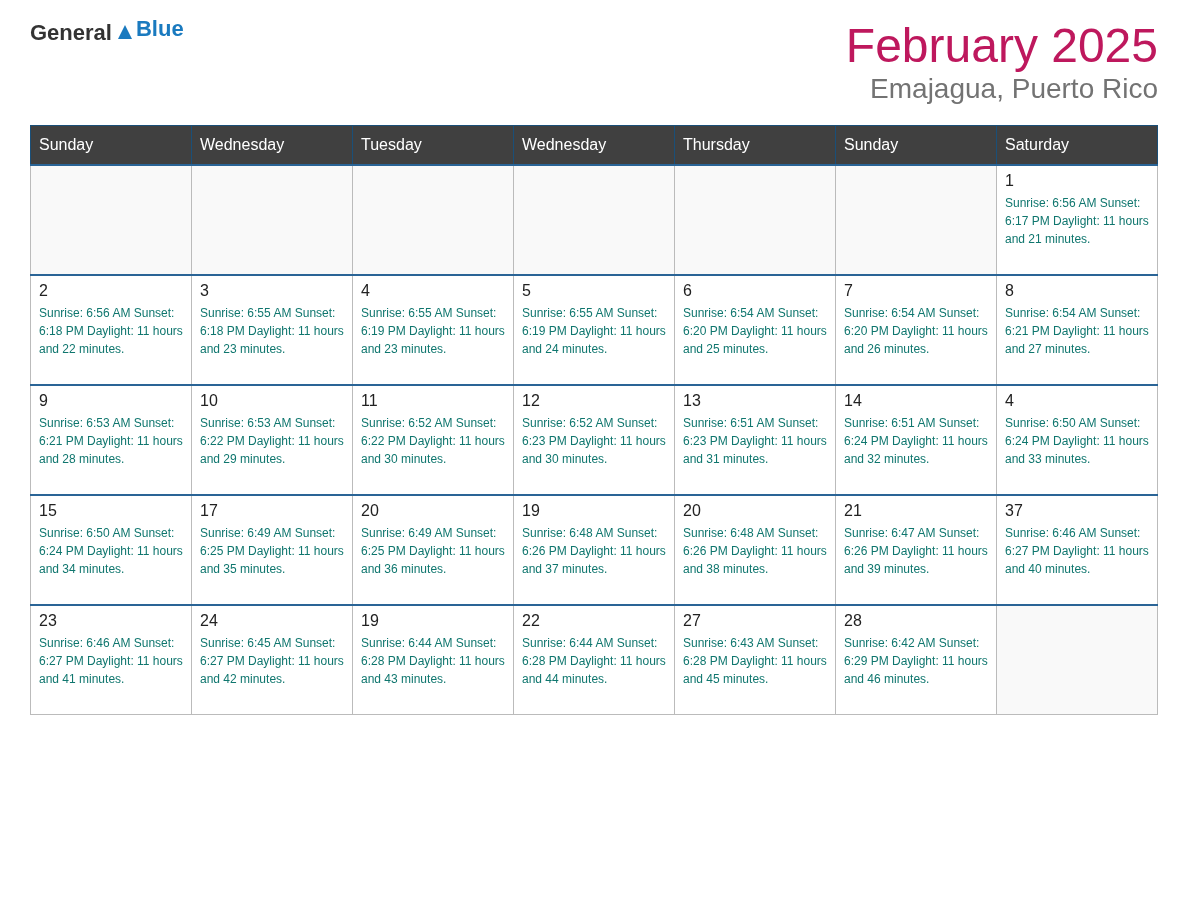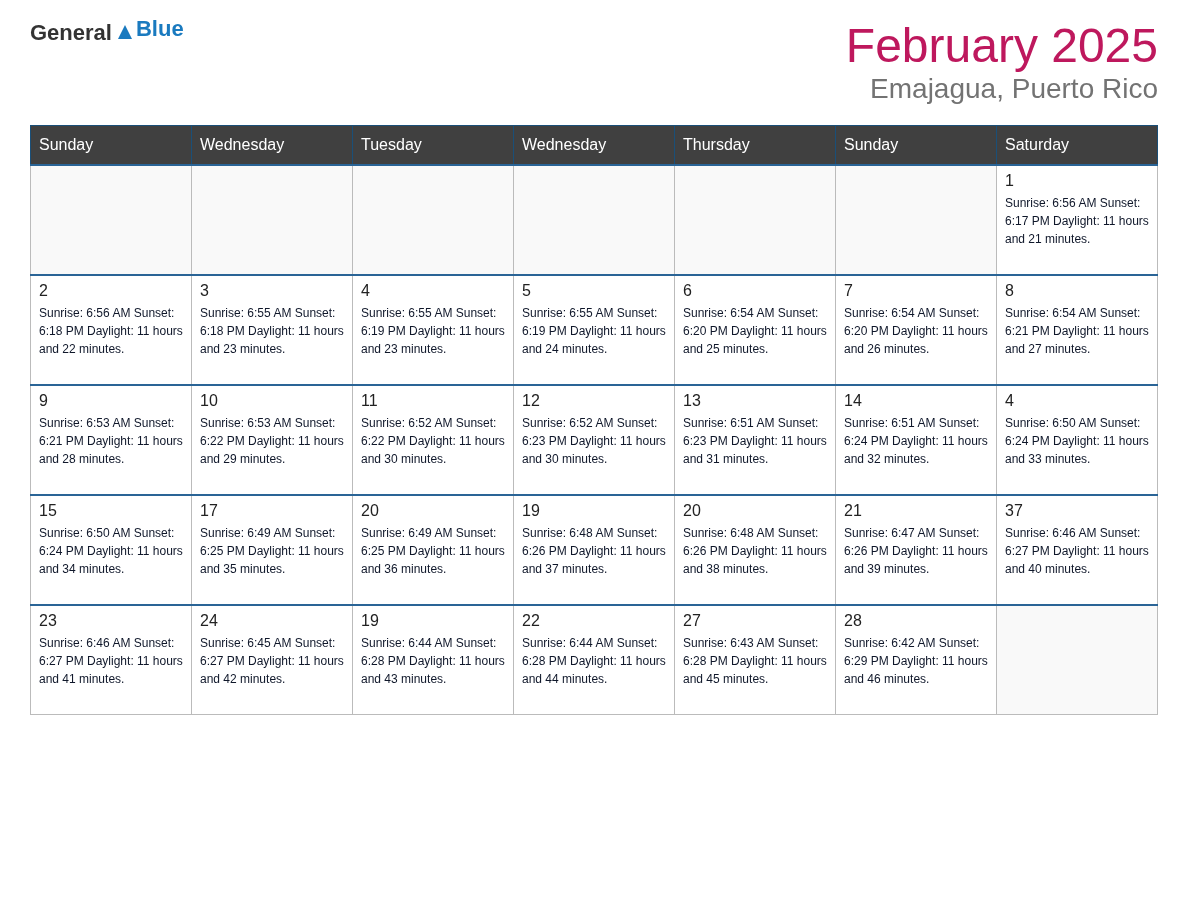--- a/index.html
+++ b/index.html
@@ -76,21 +76,21 @@
       height: 110px;
     }
     .day-number {
       font-size: 16px;
       color: #222;
       font-weight: normal;
       margin-bottom: 4px;
     }
     .day-info {
       font-size: 12px;
-      color: #0f172a;
+      color: #0f766e;
       line-height: 1.5;
     }
     .empty-cell {
       background: #f9f9f9;
     }
     .week-row td {
       border-top: 2px solid #2a6496;
     }
   </style>
 </head>

